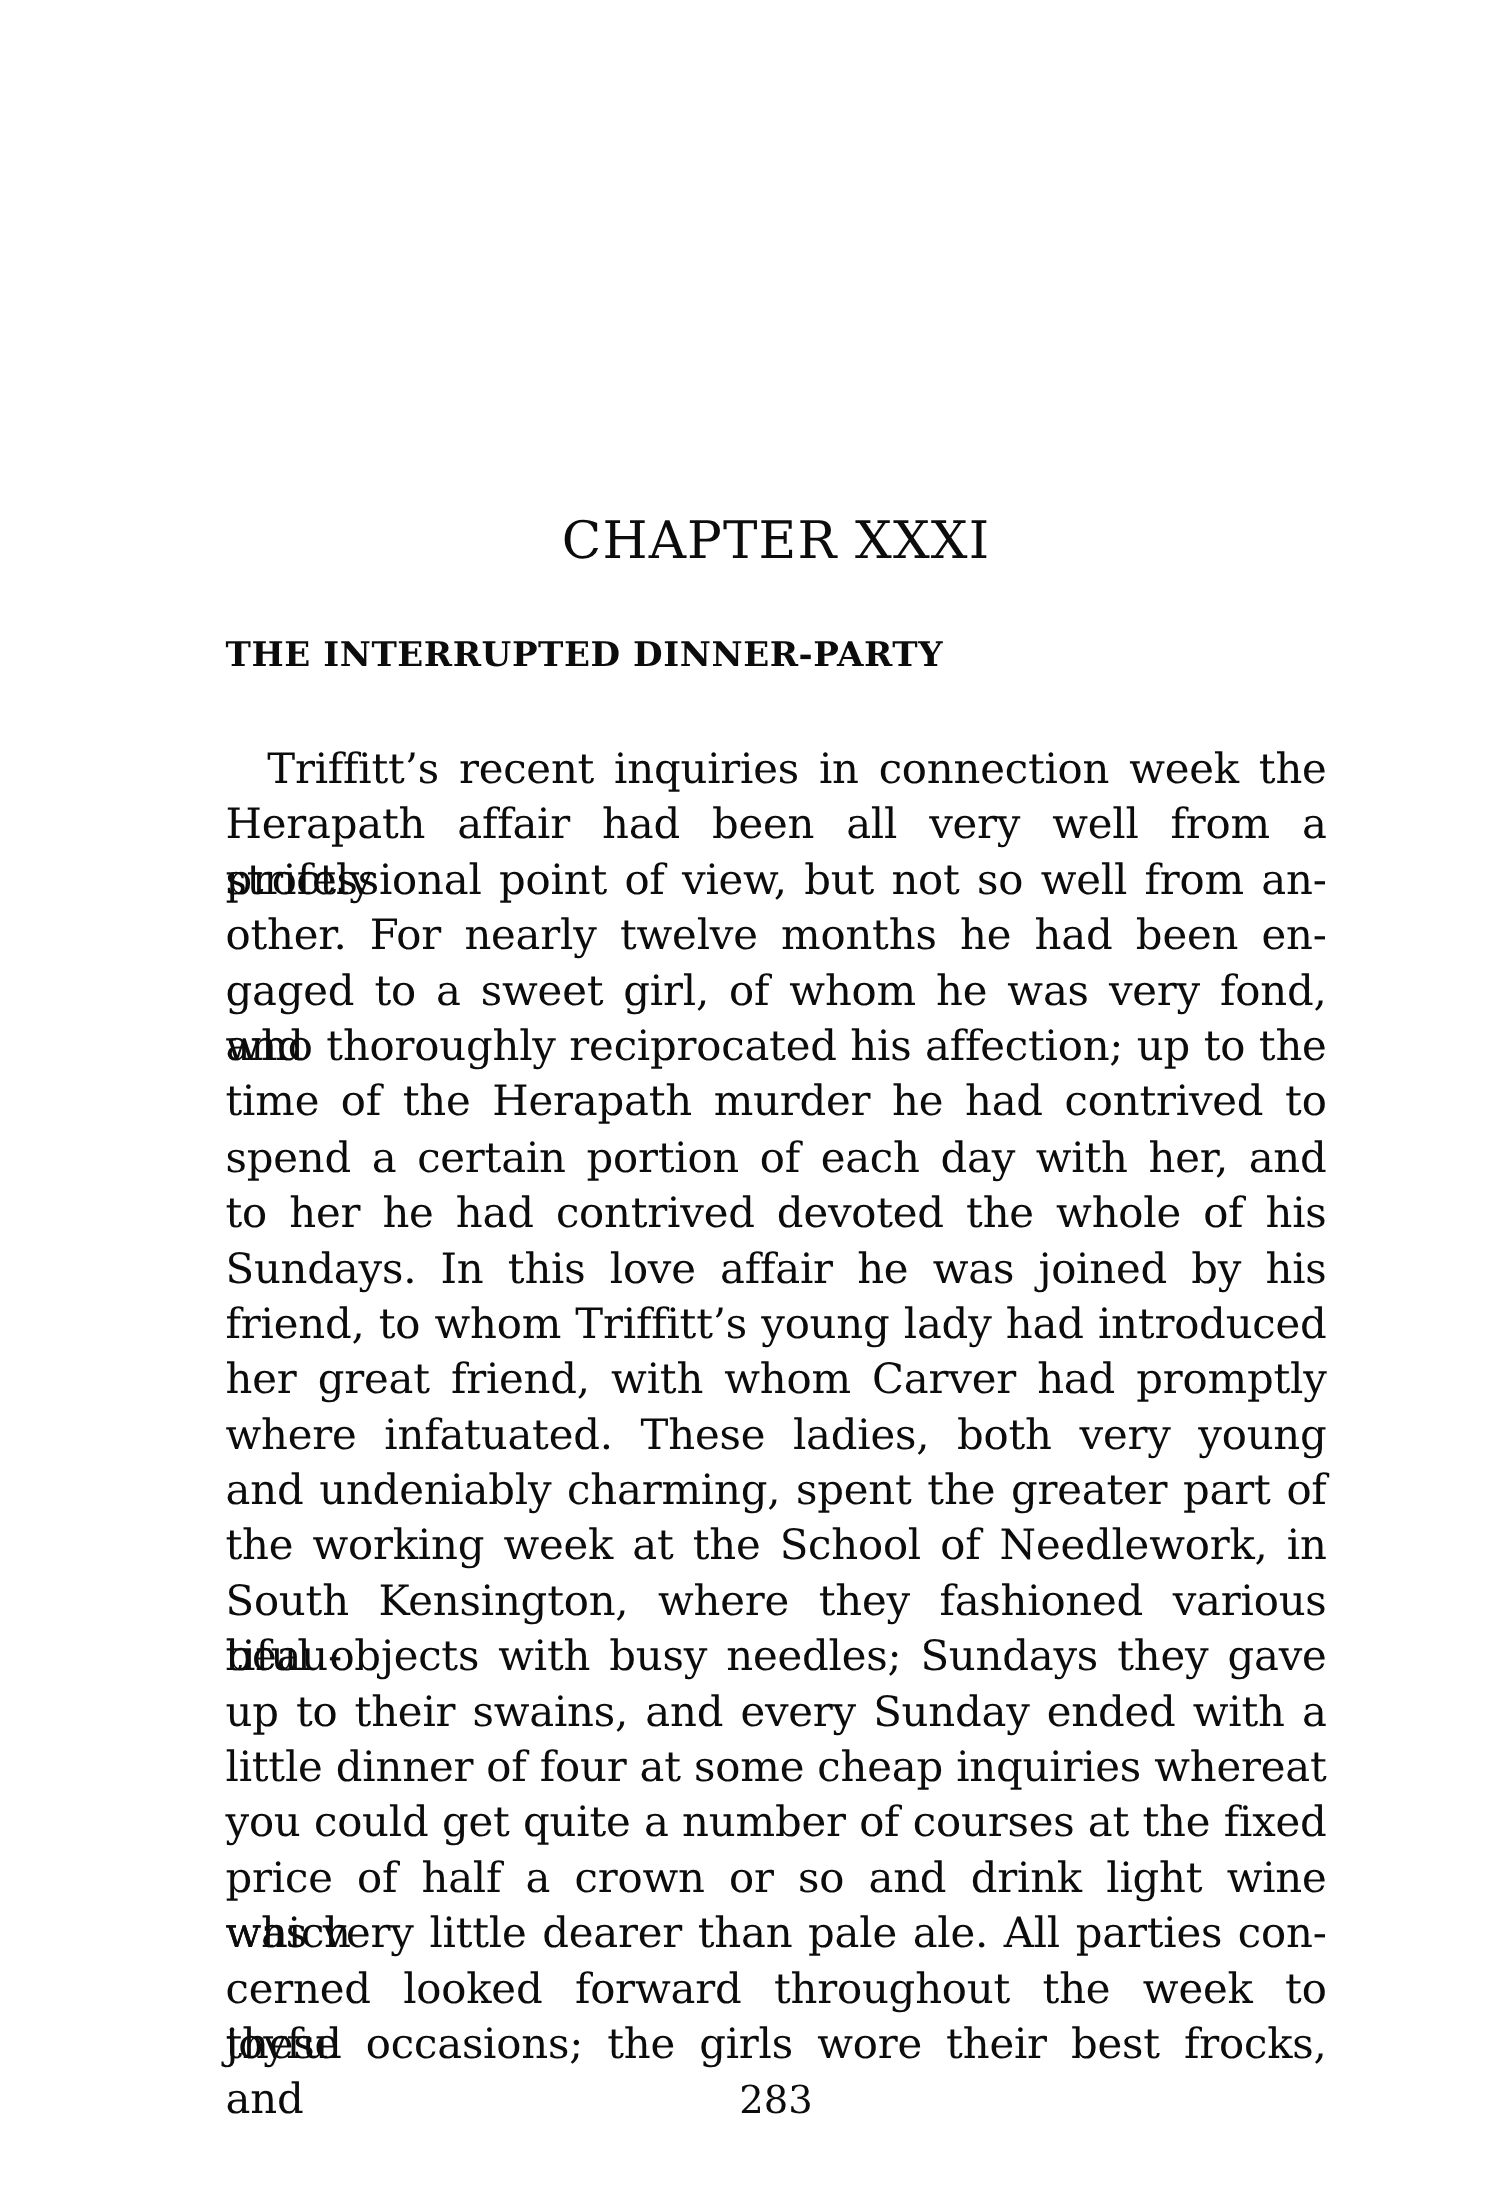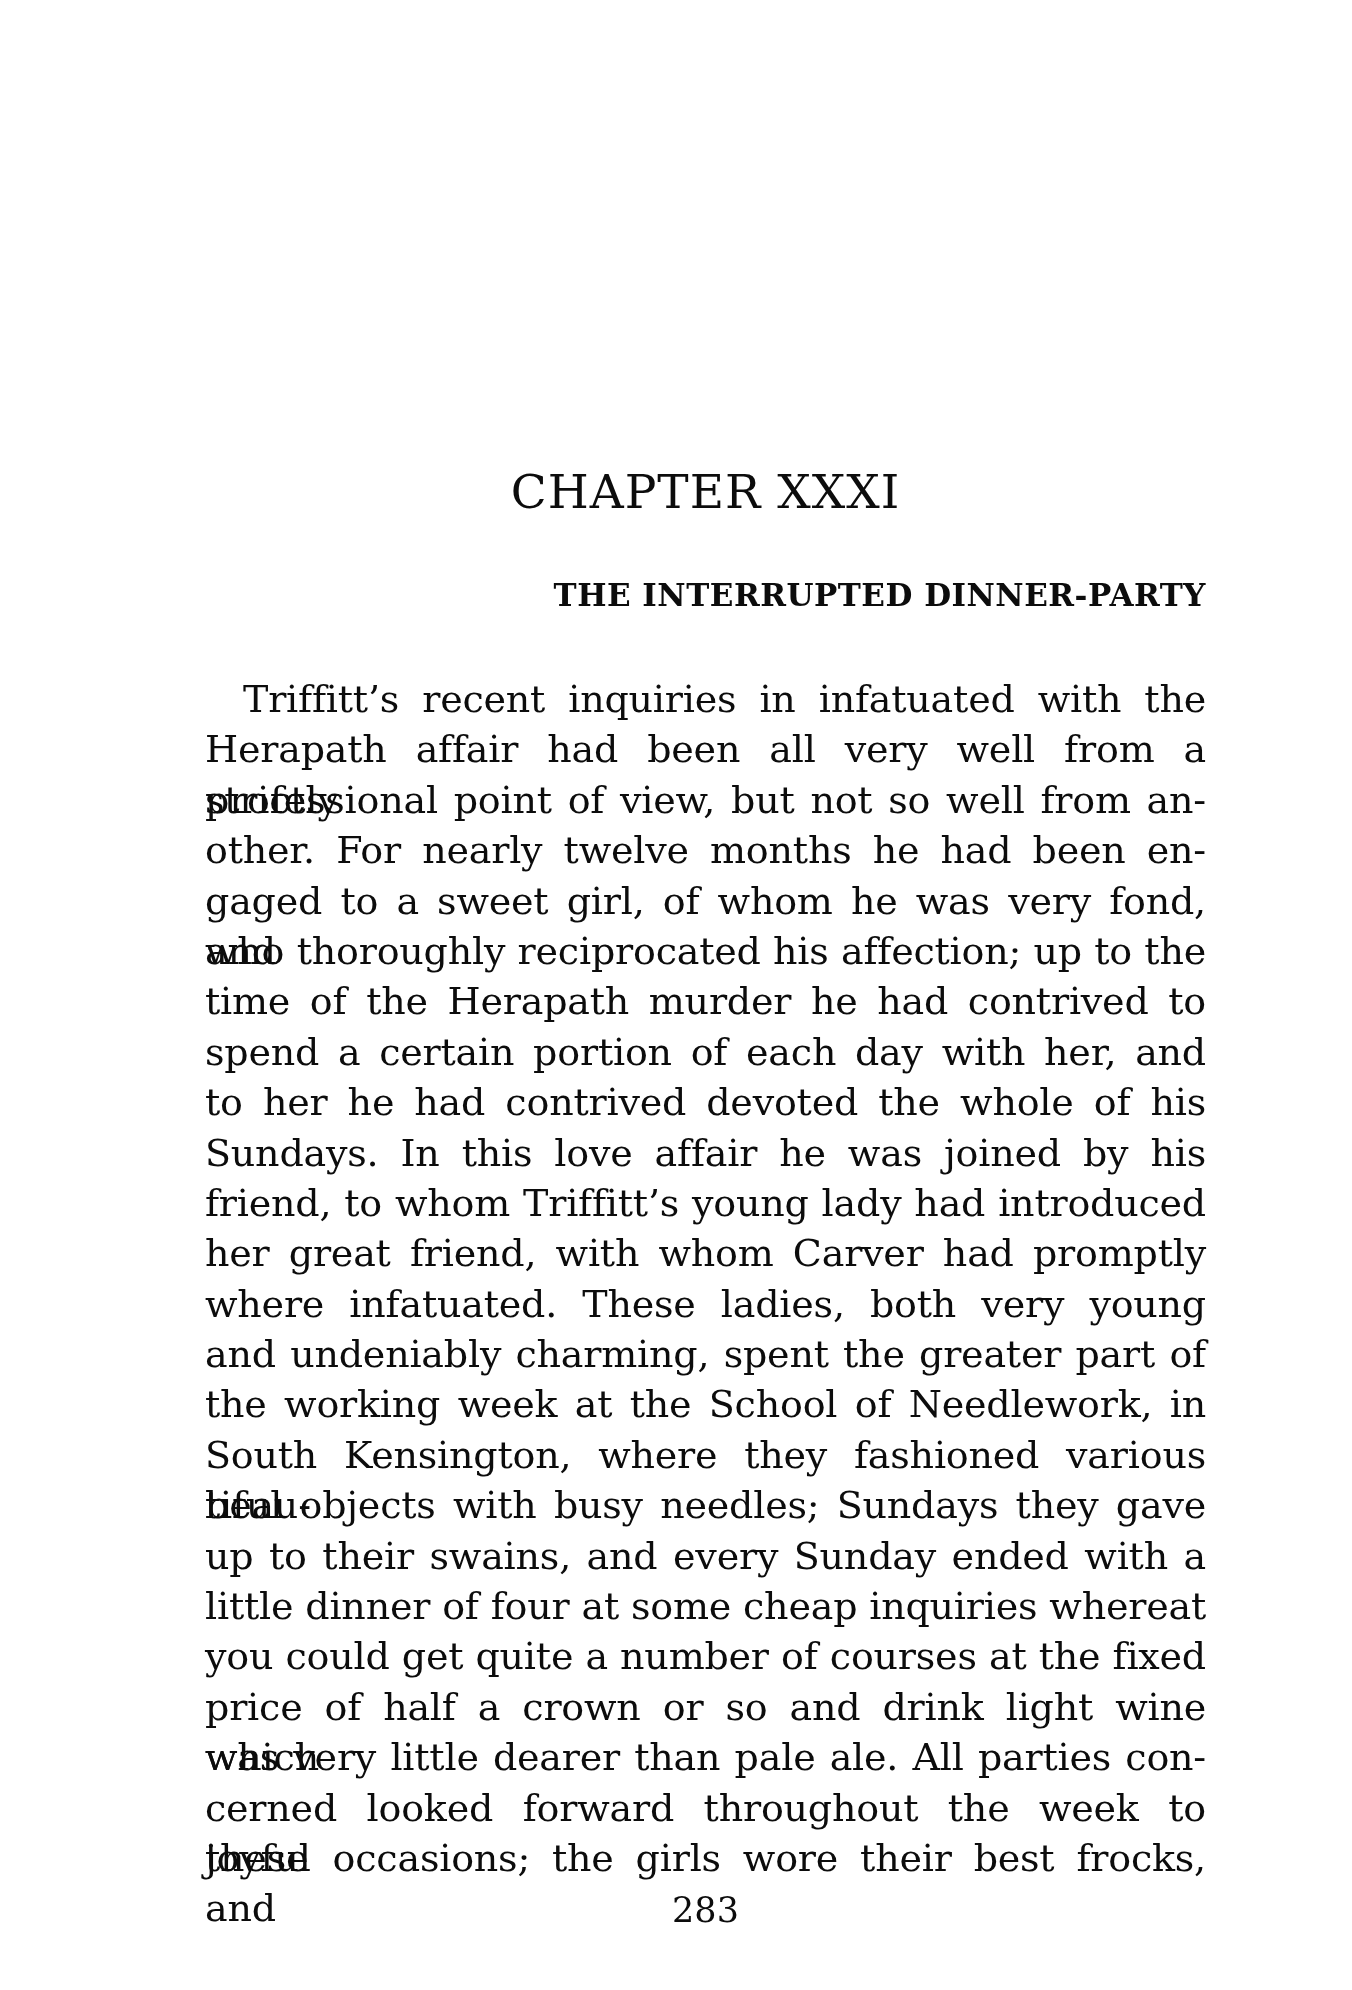--- a/index.html
+++ b/index.html
@@ -36,21 +36,21 @@
     font-weight: 400;
     line-height: 1;
     letter-spacing: 1px;
     white-space: nowrap;
   }
   .chapter-subtitle {
     position: absolute;
     top: 580px;
     left: 0;
     width: 100%;
-    text-align: right;
+    text-align: left;
     font-size: 31px;
     font-weight: 700;
     line-height: 1;
     letter-spacing: 0.5px;
     white-space: nowrap;
   }
   .body-text {
     position: absolute;
     top: 674px;
     left: 0;
@@ -83,21 +83,21 @@
 <body>
 
 <div class="page">
   <div class="text-column">
 
     <h1 class="chapter-title">CHAPTER XXXI</h1>
 
     <h2 class="chapter-subtitle">THE INTERRUPTED DINNER-PARTY</h2>
 
     <div class="body-text">
-      <div class="line indent">Triffitt’s recent inquiries in infatuated with the</div>
+      <div class="line indent">Triffitt’s recent inquiries in connection week the</div>
       <div class="line">Herapath affair had been all very well from a strictly</div>
       <div class="line">professional point of view, but not so well from an-</div>
       <div class="line">other. For nearly twelve months he had been en-</div>
       <div class="line">gaged to a sweet girl, of whom he was very fond, and</div>
       <div class="line">who thoroughly reciprocated his affection; up to the</div>
       <div class="line">time of the Herapath murder he had contrived to</div>
       <div class="line">spend a certain portion of each day with her, and</div>
       <div class="line">to her he had contrived devoted the whole of his</div>
       <div class="line">Sundays. In this love affair he was joined by his</div>
       <div class="line">friend, to whom Triffitt’s young lady had introduced</div>

